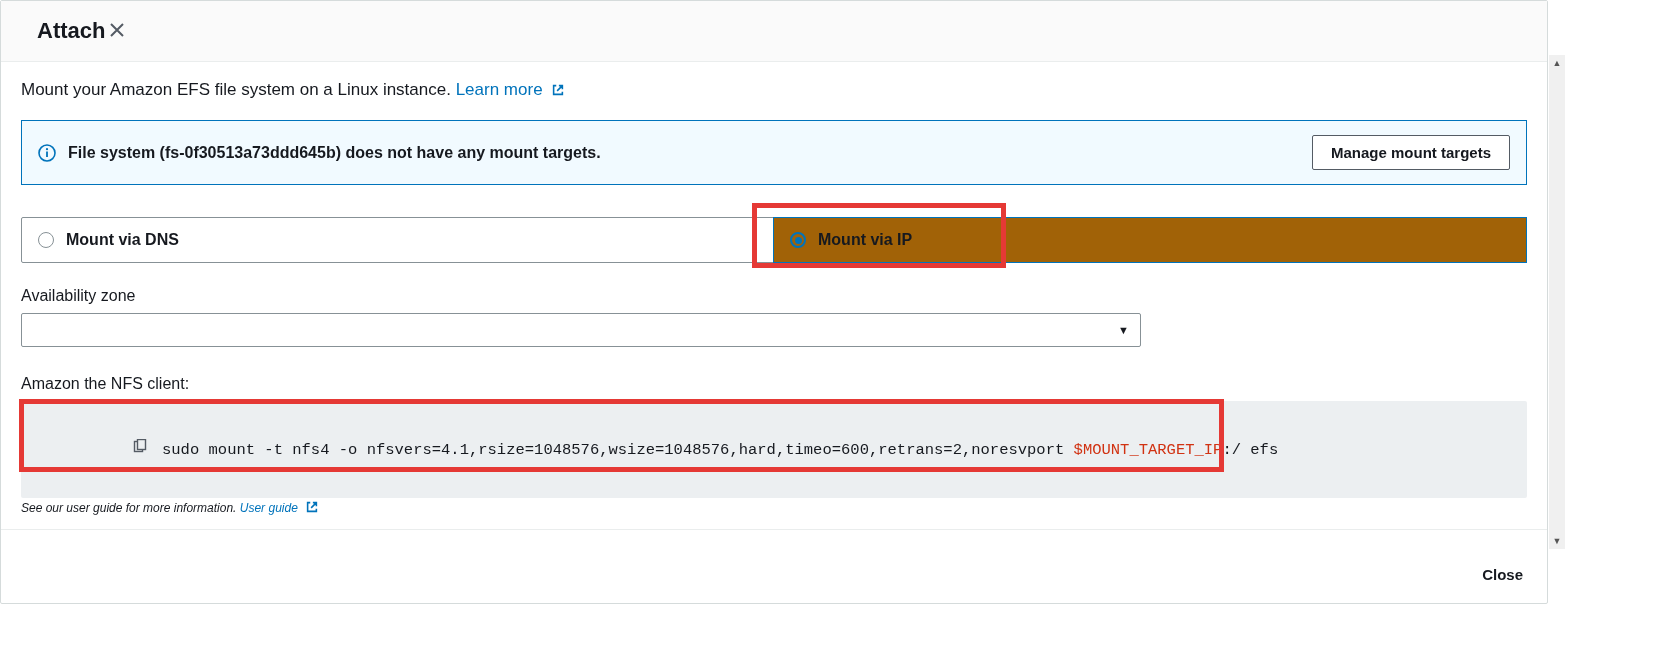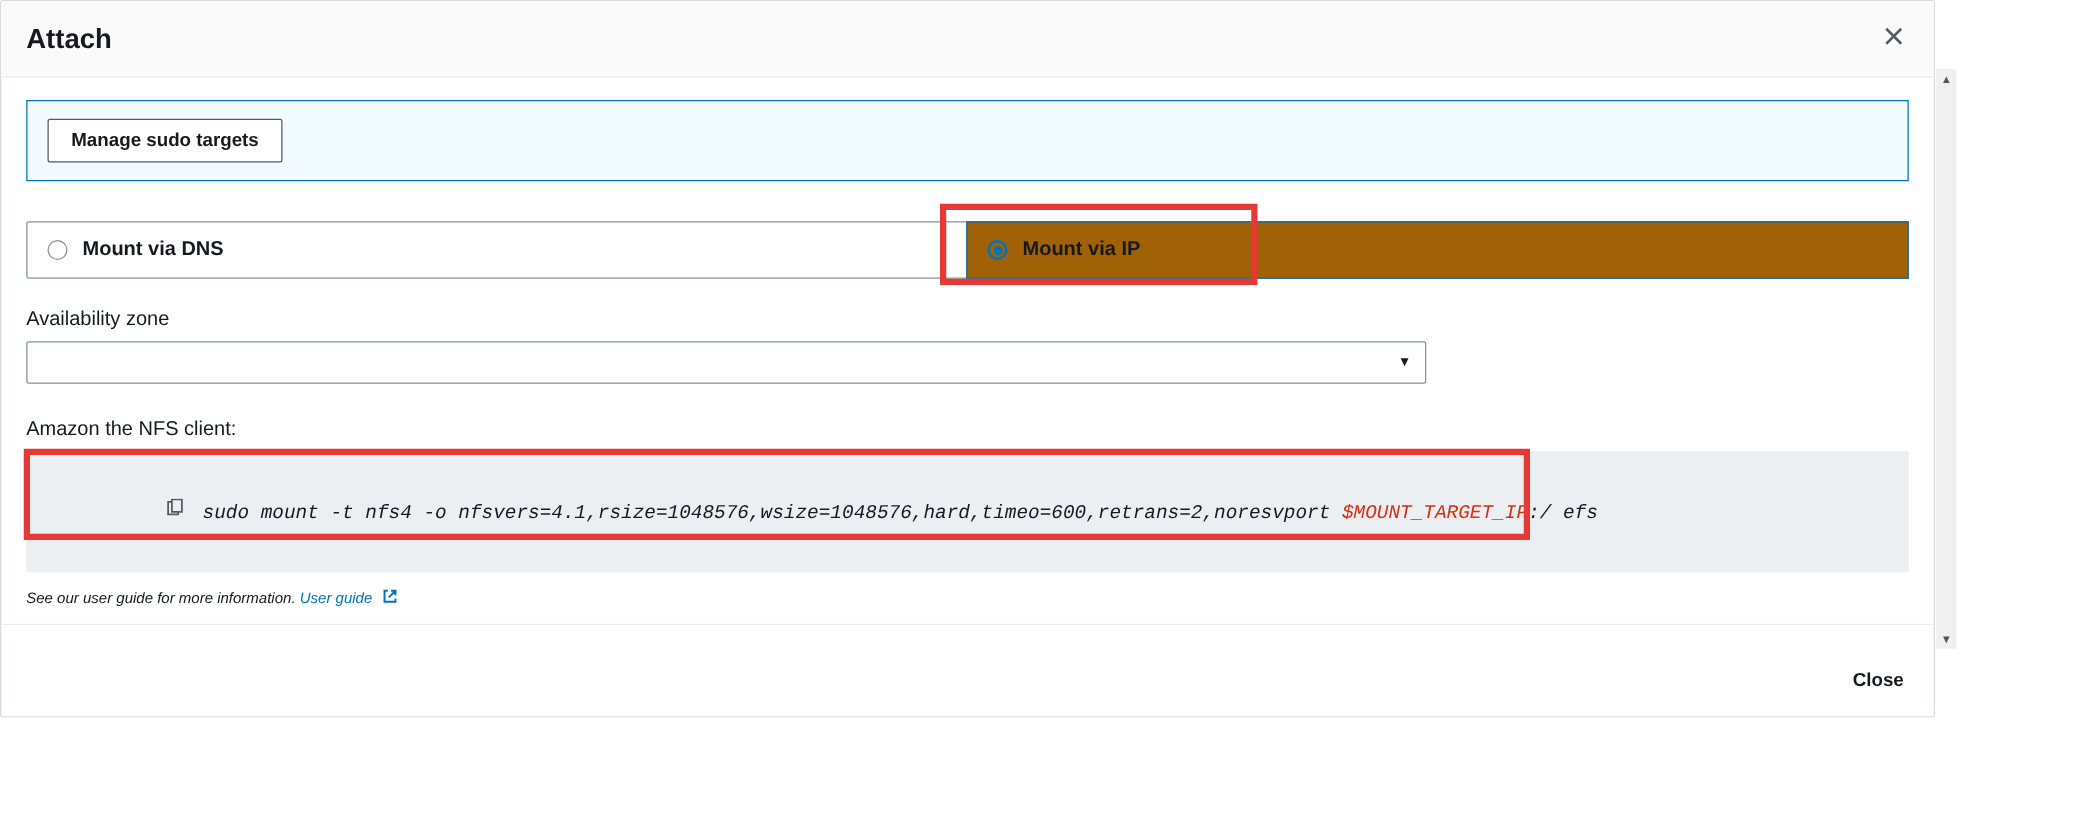--- a/index.html
+++ b/index.html
@@ -12,23 +12,22 @@
   .modal {
     width: 1548px;
     border: 1px solid #d5dbdb;
     border-radius: 2px;
     background: #ffffff;
     position: relative;
   }
   .modal-header {
     background: #fafafa;
     border-bottom: 1px solid #eaeded;
-    padding: 16px 20px;
-    display: flex;
-    justify-content: space-between;
+    padding: 16px 36px;
+    display: flex;
     align-items: center;
   }
   .modal-title {
     font-size: 22px;
     font-weight: 700;
     color: #16191f;
   }
   .close-x {
     font-size: 20px;
     cursor: pointer;
@@ -170,22 +169,21 @@
     position: absolute;
     right: 12px;
     top: 50%;
     transform: translateY(-50%);
     pointer-events: none;
     font-size: 11px;
     color: #16191f;
   }
   .code-box-wrap {
     position: relative;
-    margin-bottom: 12px;
-    font-style: italic;
+    margin-bottom: 2px;
   }
   .code-box {
     background: #eceff1;
     border-radius: 2px;
     padding: 20px 18px;
     display: flex;
     align-items: center;
     gap: 14px;
     font-family: "Courier New", Courier, monospace;
     font-size: 15.5px;
@@ -256,23 +254,44 @@
     <h1 class="modal-title">Attach</h1>
     <span class="close-x">
       <svg width="16" height="16" viewBox="0 0 16 16">
           <path d="M2 2 L14 14 M14 2 L2 14" stroke="#545b64" stroke-width="2" fill="none"></path>
         </svg>
     </span>
   </div>
 
   <div class="modal-body">
 
+    <p class="intro">
+      <span>Mount your Amazon EFS file system on a Linux instance. </span>
+      <a class="link">
+        <span>Learn more</span>
+        <span class="ext-icon">
+          <svg width="14" height="14" viewBox="0 0 16 16">
+              <path d="M6 3 H3 V13 H13 V10 M9 3 H13 V7 M13 3 L7 9" stroke="#0073bb" stroke-width="1.8" fill="none"></path>
+            </svg>
+        </span>
+      </a>
+    </p>
 
     <div class="info-box">
-      <button class="btn">Manage sudo targets</button>
+      <div class="info-left">
+        <span class="info-icon">
+          <svg width="18" height="18" viewBox="0 0 18 18">
+              <circle cx="9" cy="9" r="8" stroke="#0073bb" stroke-width="1.6" fill="none"></circle>
+              <circle cx="9" cy="5.2" r="1.1" fill="#0073bb"></circle>
+              <rect x="8.1" y="7.5" width="1.8" height="5.5" fill="#0073bb"></rect>
+            </svg>
+        </span>
+        <span class="info-text">File system (fs-0f30513a73ddd645b) does not have any mount targets.</span>
+      </div>
+      <button class="btn">Manage mount targets</button>
     </div>
 
     <div class="tiles">
       <div class="tile">
         <span class="radio"></span>
         <span>Mount via DNS</span>
       </div>
       <div class="tile selected">
         <span class="radio checked"></span>
         <span>Mount via IP</span>

